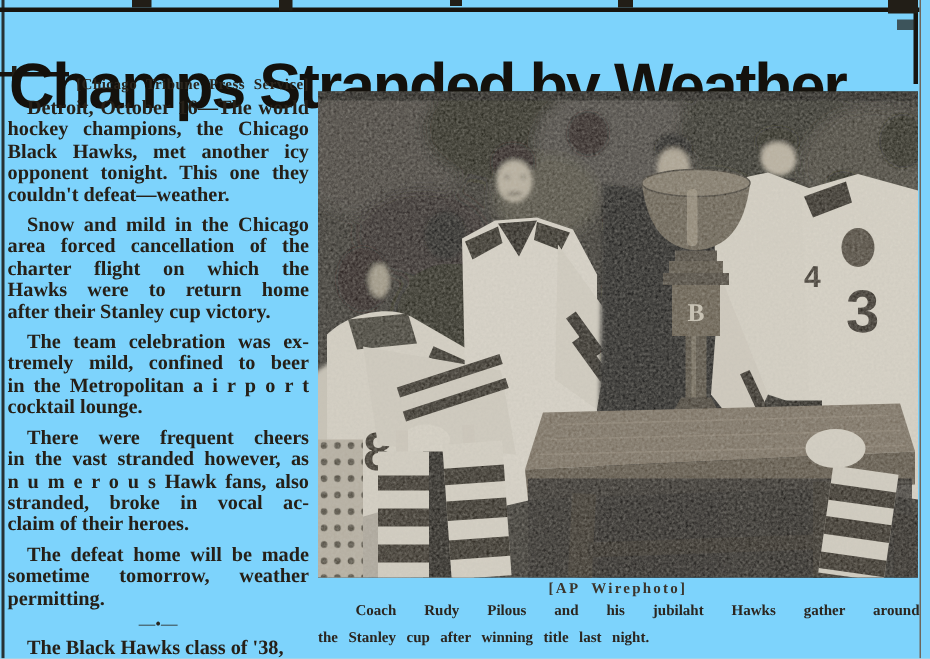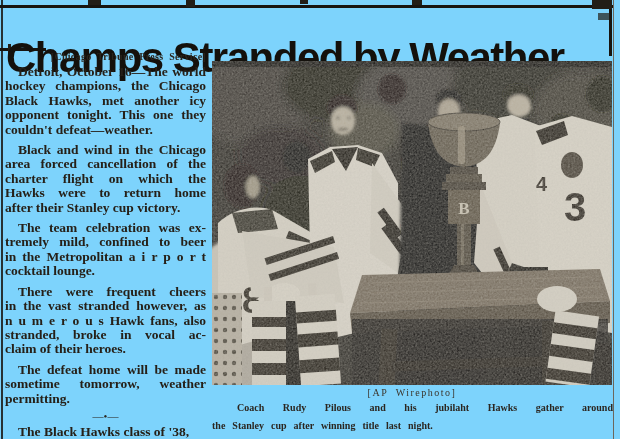--- a/index.html
+++ b/index.html
@@ -36,21 +36,21 @@
   .line.first{text-indent:13px;}
   .line.last{text-align-last:left;}
   .divider{height:11px;line-height:9px;text-align:center;font-size:11px;color:#2a251d;margin:1px 0 2px 0;}
   .continuation{font-size:13.5px;font-weight:700;line-height:14.4px;text-indent:13px;color:#262018;}
   
   .photo{position:absolute;left:212px;top:61px;width:400px;height:324px;background:#1f1d19;}
   .photo svg{display:block;}
   
   .credit{
     position:absolute;left:212px;top:387px;width:400px;text-align:center;
-    font-size:10px;font-weight:400;letter-spacing:1.5px;word-spacing:4px;color:#3b352c;
+    font-size:10px;font-weight:700;letter-spacing:1.5px;word-spacing:4px;color:#3b352c;
   }
   .caption{position:absolute;left:212px;top:399px;width:401px;font-size:10px;font-weight:700;line-height:17.5px;color:#2b2620;}
   .cap-line{word-spacing:4.5px;}
   .cap-line.cap-first{text-indent:25px;text-align:justify;text-align-last:justify;}
 </style>
 </head>
 <body>
 
 <div class="clip">
 
@@ -74,21 +74,21 @@
     <div class="byline">[Chicago Tribune Press Service]</div>
     <div id="article-body">
         <div class="para">
           <div class="line first">Detroit, October 16—The world</div>
           <div class="line">hockey champions, the Chicago</div>
           <div class="line">Black Hawks, met another icy</div>
           <div class="line">opponent tonight.  This one they</div>
           <div class="line last">couldn't defeat—weather.</div>
         </div>
         <div class="para">
-          <div class="line first">Black and wind in the Chicago</div>
+          <div class="line first">Snow and mild in the Chicago</div>
           <div class="line">area forced cancellation of the</div>
           <div class="line">charter flight on which the</div>
           <div class="line">Hawks were to return home</div>
           <div class="line last">after their Stanley cup victory.</div>
         </div>
         <div class="para">
           <div class="line first">The team celebration was ex-</div>
           <div class="line">tremely mild, confined to beer</div>
           <div class="line">in the Metropolitan a i r p o r t</div>
           <div class="line last">cocktail lounge.</div>

